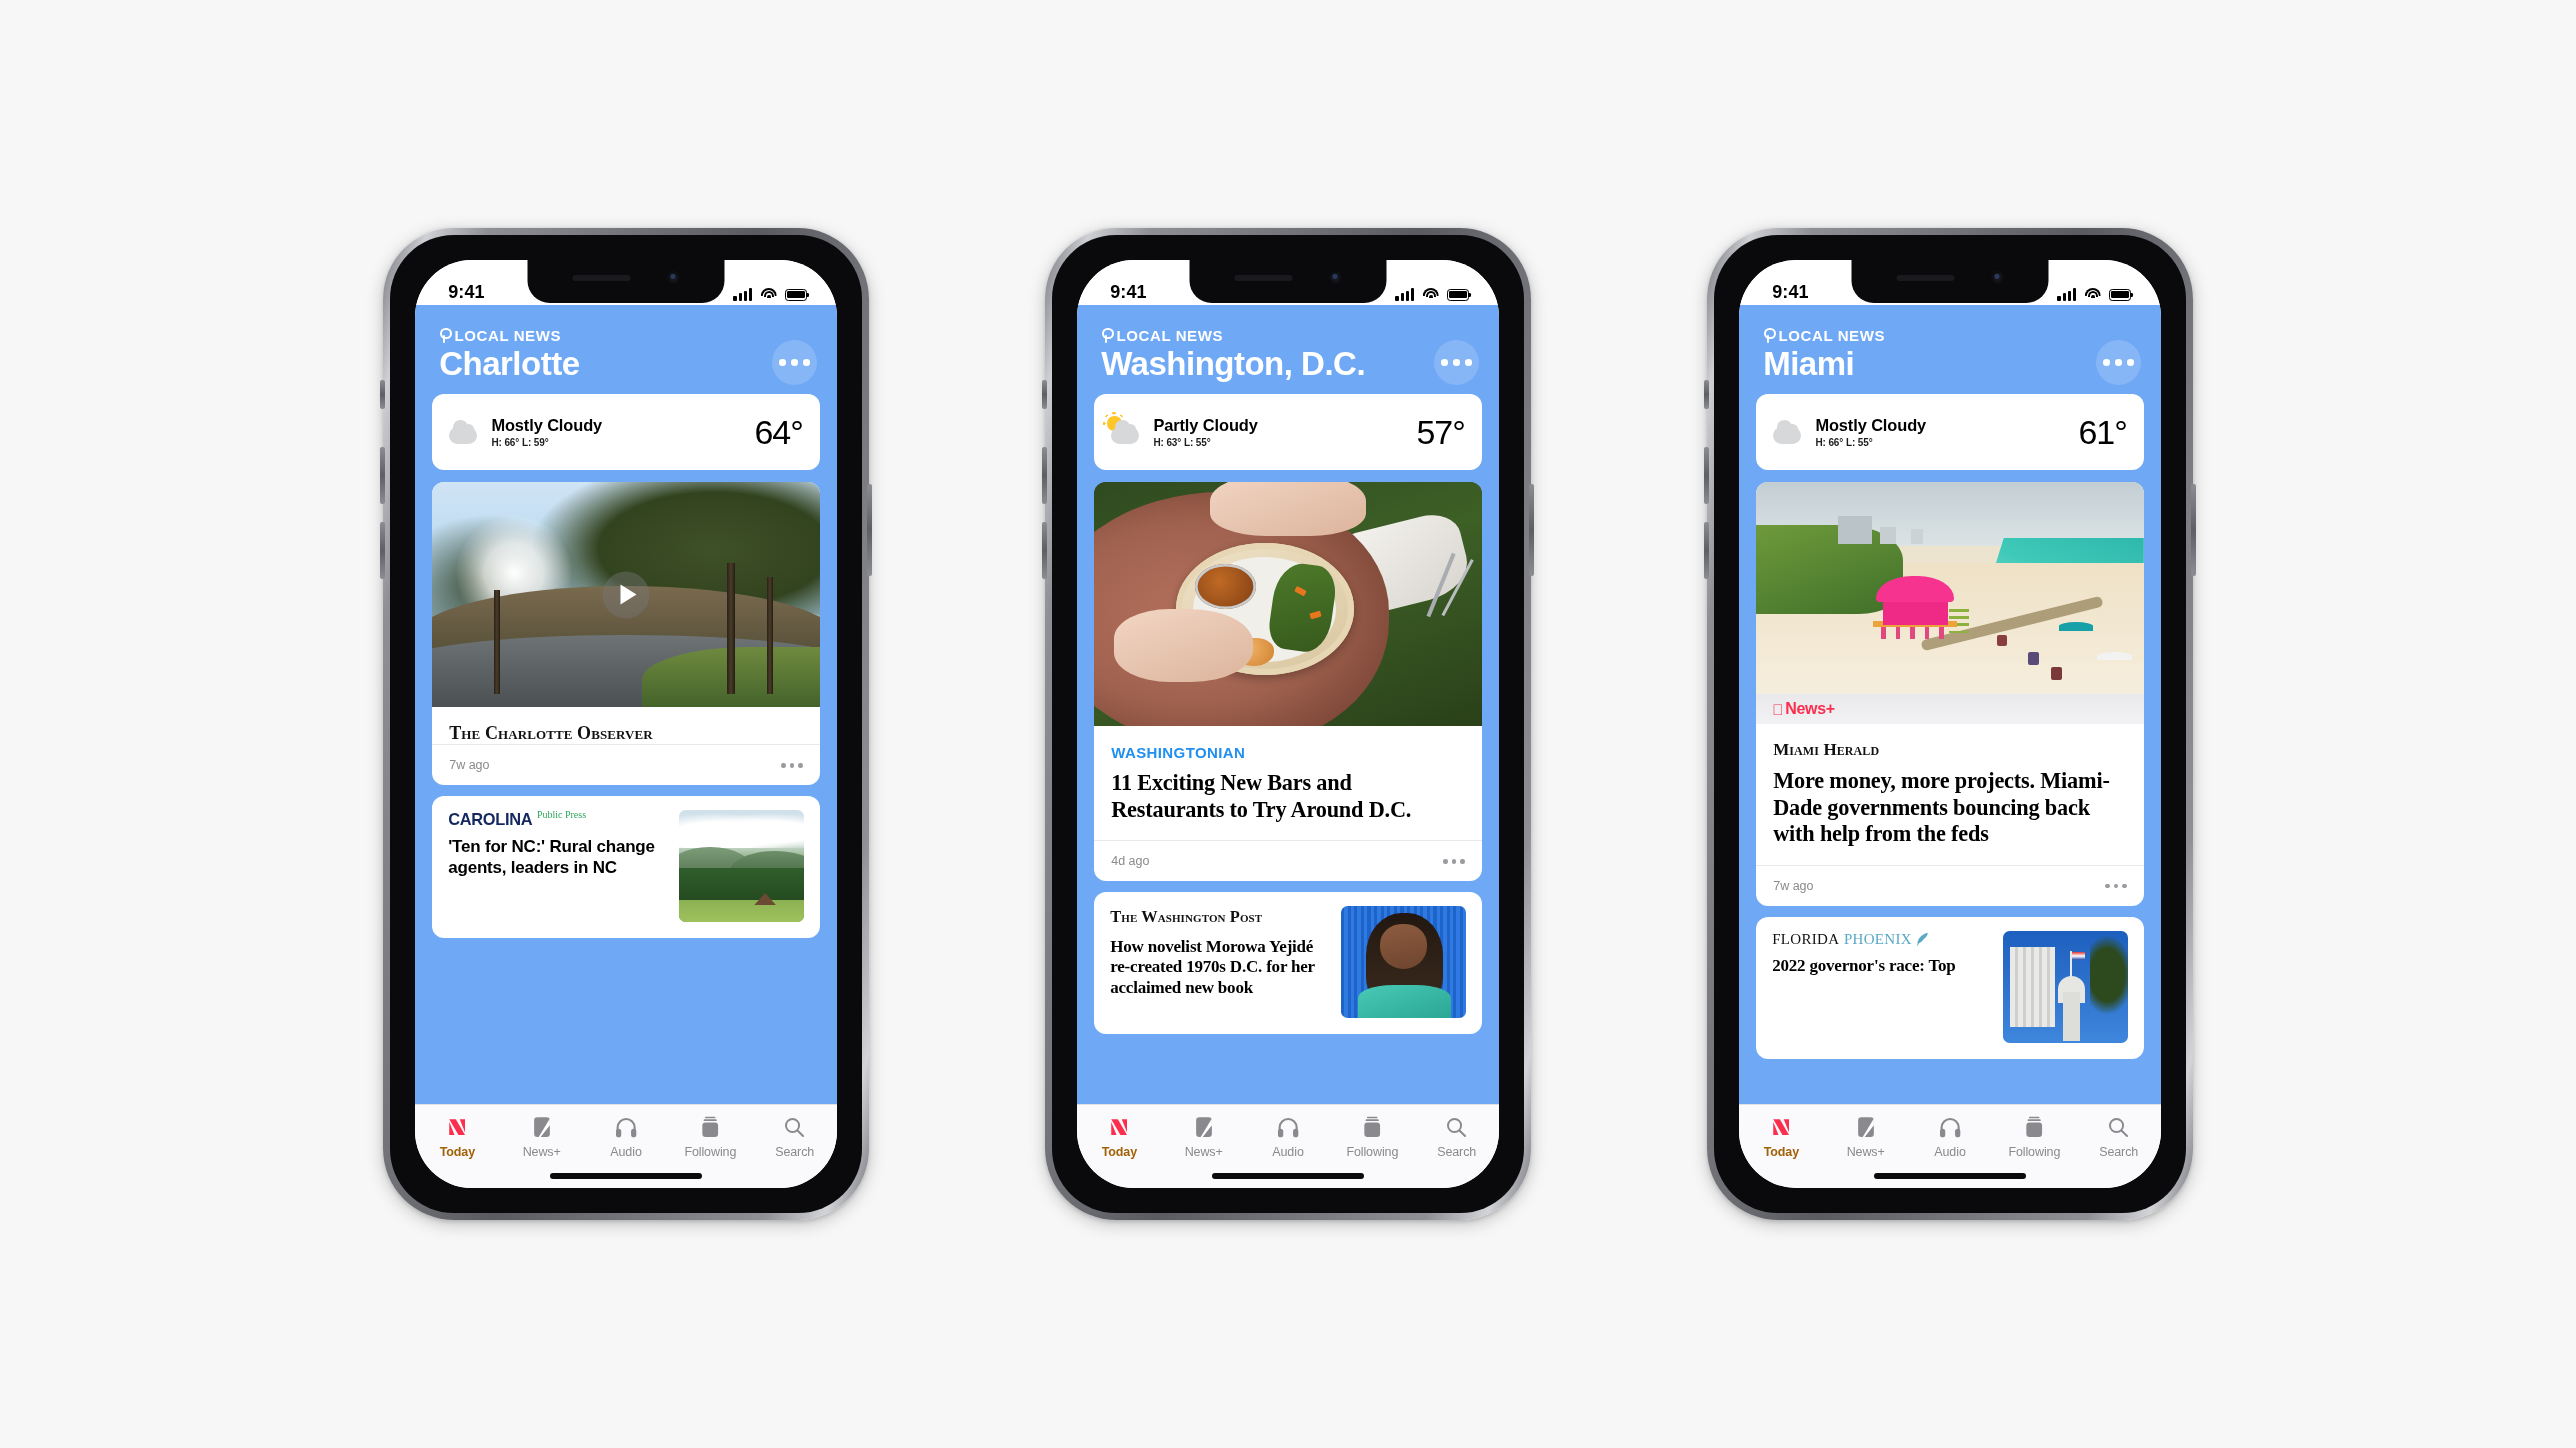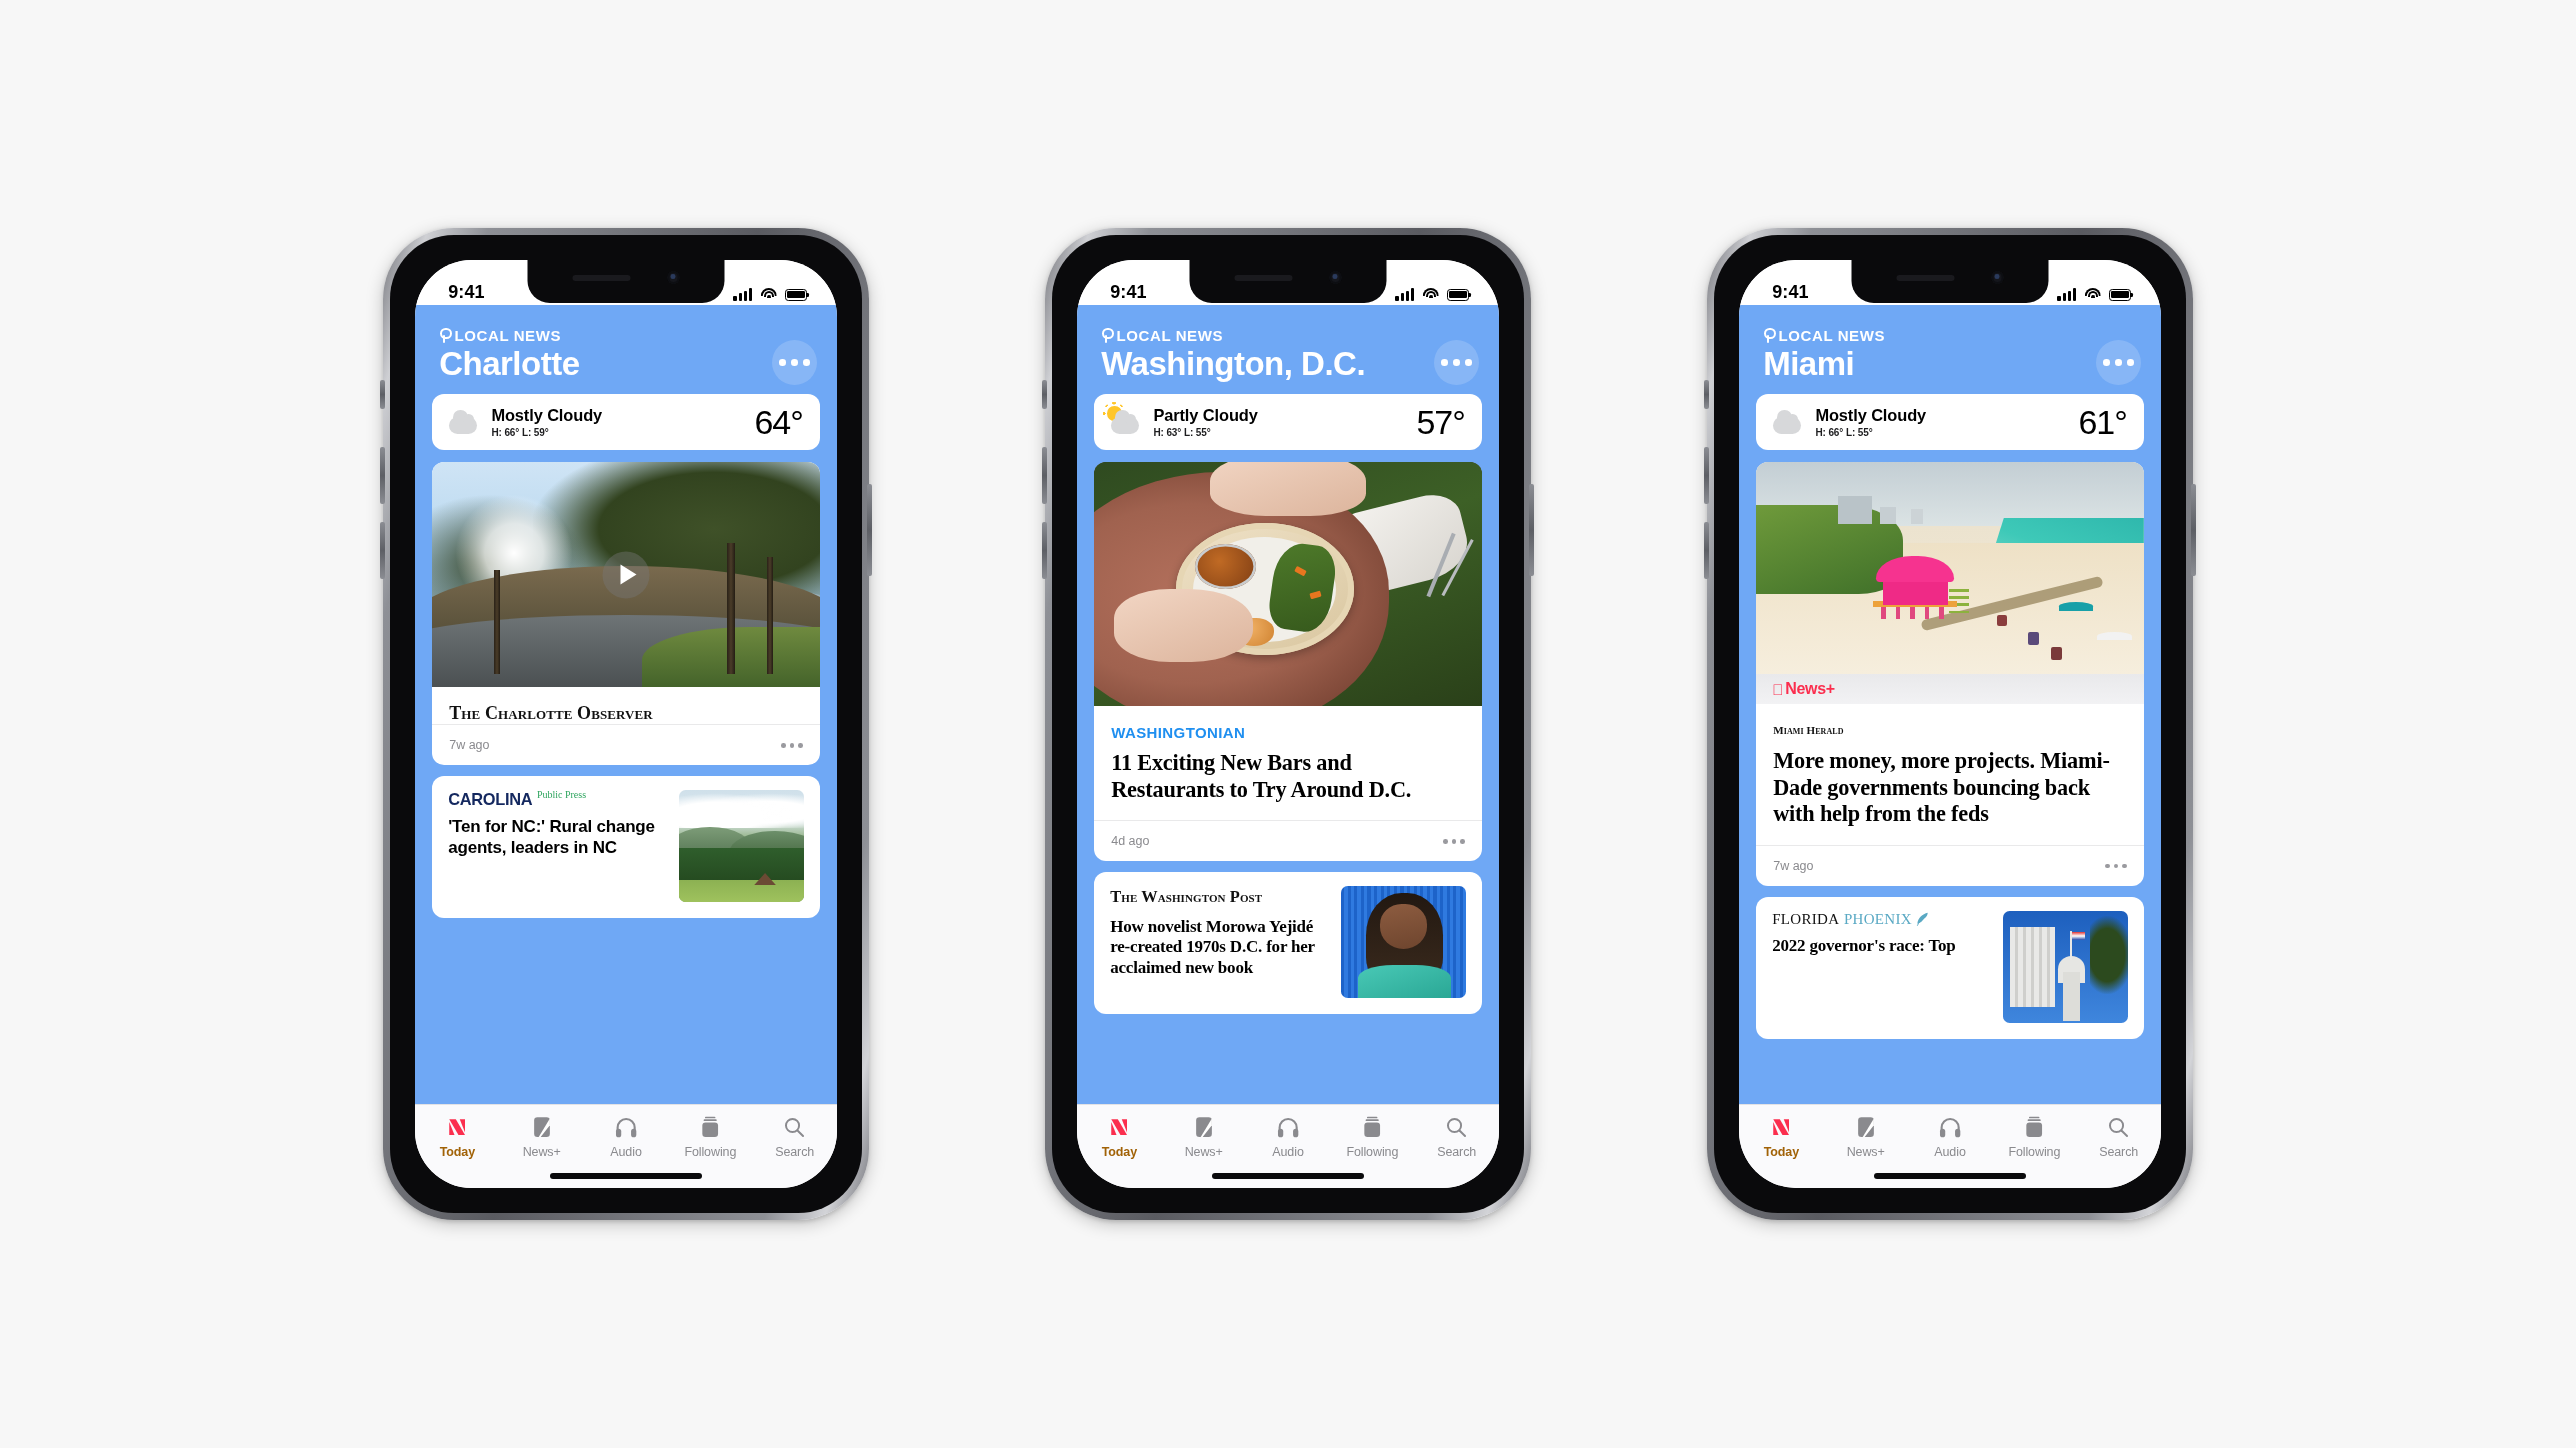--- a/index.html
+++ b/index.html
@@ -111,21 +111,21 @@
     width: 45px; height: 45px; border-radius: 50%;
     background: rgba(255,255,255,.17);
     display: flex; align-items: center; justify-content: center; gap: 5.3px;
     cursor: pointer;
   }
   .more-btn i { width: 6.6px; height: 6.6px; border-radius: 50%; background: #fff; display:block; }
 
   
   .weather {
     margin: 0 17px; background: #fff; border-radius: 12px;
-    height: 56px; display: flex; align-items: center; padding: 0 17px 0 13px;
+    height: 76px; display: flex; align-items: center; padding: 0 17px 0 13px;
   }
   .wx-icon { width: 37px; flex: 0 0 37px; height: 32px; position: relative; margin-right: 9.2px; }
   .cloud { position: absolute; bottom: 4px; left: 4px; width: 28px; height: 17px;
            background: #d7d8da; border-radius: 9.2px; }
   .cloud::before { content:""; position:absolute; left: 4px; top:-7.2px; width: 14.5px; height: 14.5px;
                    border-radius:50%; background:#d7d8da; }
   .cloud::after  { content:""; position:absolute; left: 14px; top:-3.3px; width: 10.5px; height: 10.5px;
                    border-radius:50%; background:#d7d8da; }
   .sun { position:absolute; left: 0px; top: 0px; width: 14.5px; height: 14.5px; border-radius:50%; background:#ffc629; }
   .sun::before { content:""; position:absolute; left:-4px; top:-4px; width:22.3px; height:22.3px; border-radius:50%;
@@ -177,21 +177,21 @@
   .split-head.serif { font-family: "Liberation Serif", serif; }
   .thumb { flex: 0 0 125px; height: 112px; border-radius: 6.6px; overflow: hidden; }
 
   
   .pub-observer, .pub-wapo, .pub-herald {
     font-family: "Liberation Serif", serif; font-weight: 700; color: #111;
     letter-spacing: 0.1px; font-variant: small-caps;
   }
   .pub-observer { font-size: 18px; }
   .pub-wapo { font-size: 16.4px; }
-  .pub-herald { font-size: 11px; }
+  .pub-herald { font-size: 17px; }
   .pub-washingtonian { color:#1f8ff0; font-size: 15px; font-weight: 800; letter-spacing: 0.4px; }
   .pub-cpp { display:flex; align-items:flex-start; gap:4.6px; }
   .pub-cpp .a { color:#14285f; font-size: 16.4px; font-weight: 800; letter-spacing:-0.3px; }
   .pub-cpp .b { color:#2fa55f; font-family:"Liberation Serif",serif; font-size: 10px; line-height: 1.05; }
   .pub-fp { display:flex; align-items:center; gap:4.6px; font-family:"Liberation Serif",serif; }
   .pub-fp .a { color:#111; font-size: 15px; letter-spacing: 0.3px; }
   .pub-fp .b { color:#5aa9c4; font-size: 15px; letter-spacing: 0.3px; }
   .pub-fp .feather { width:13px; height:14.5px; }
 
   

